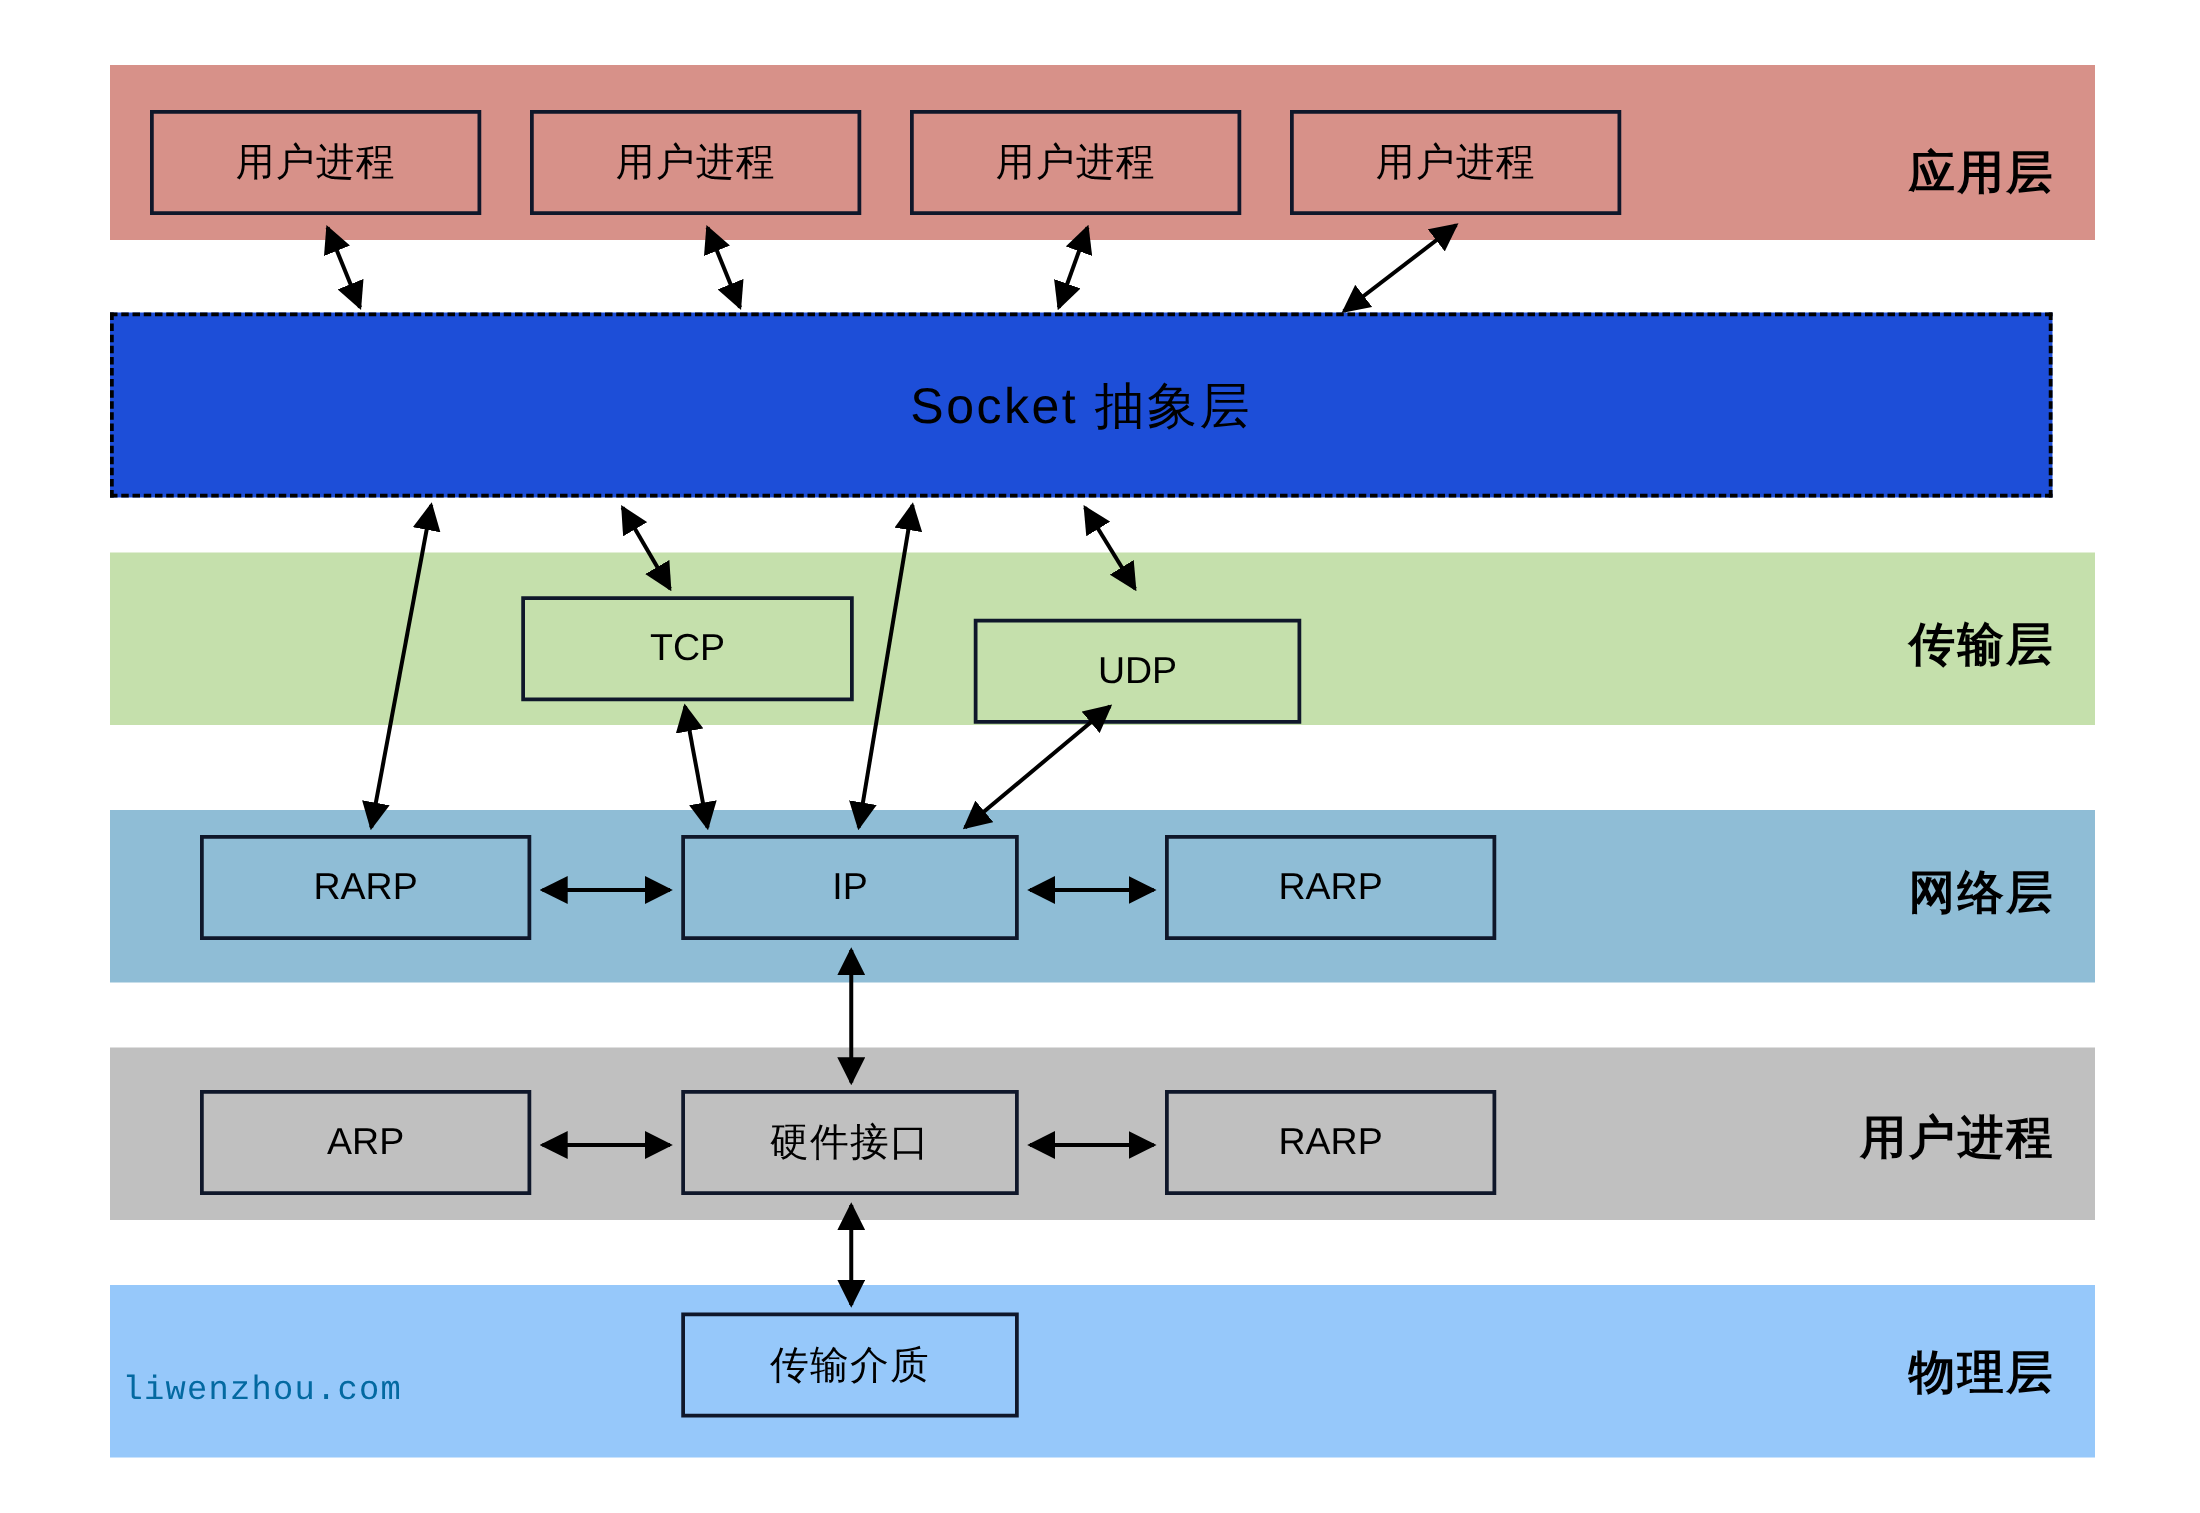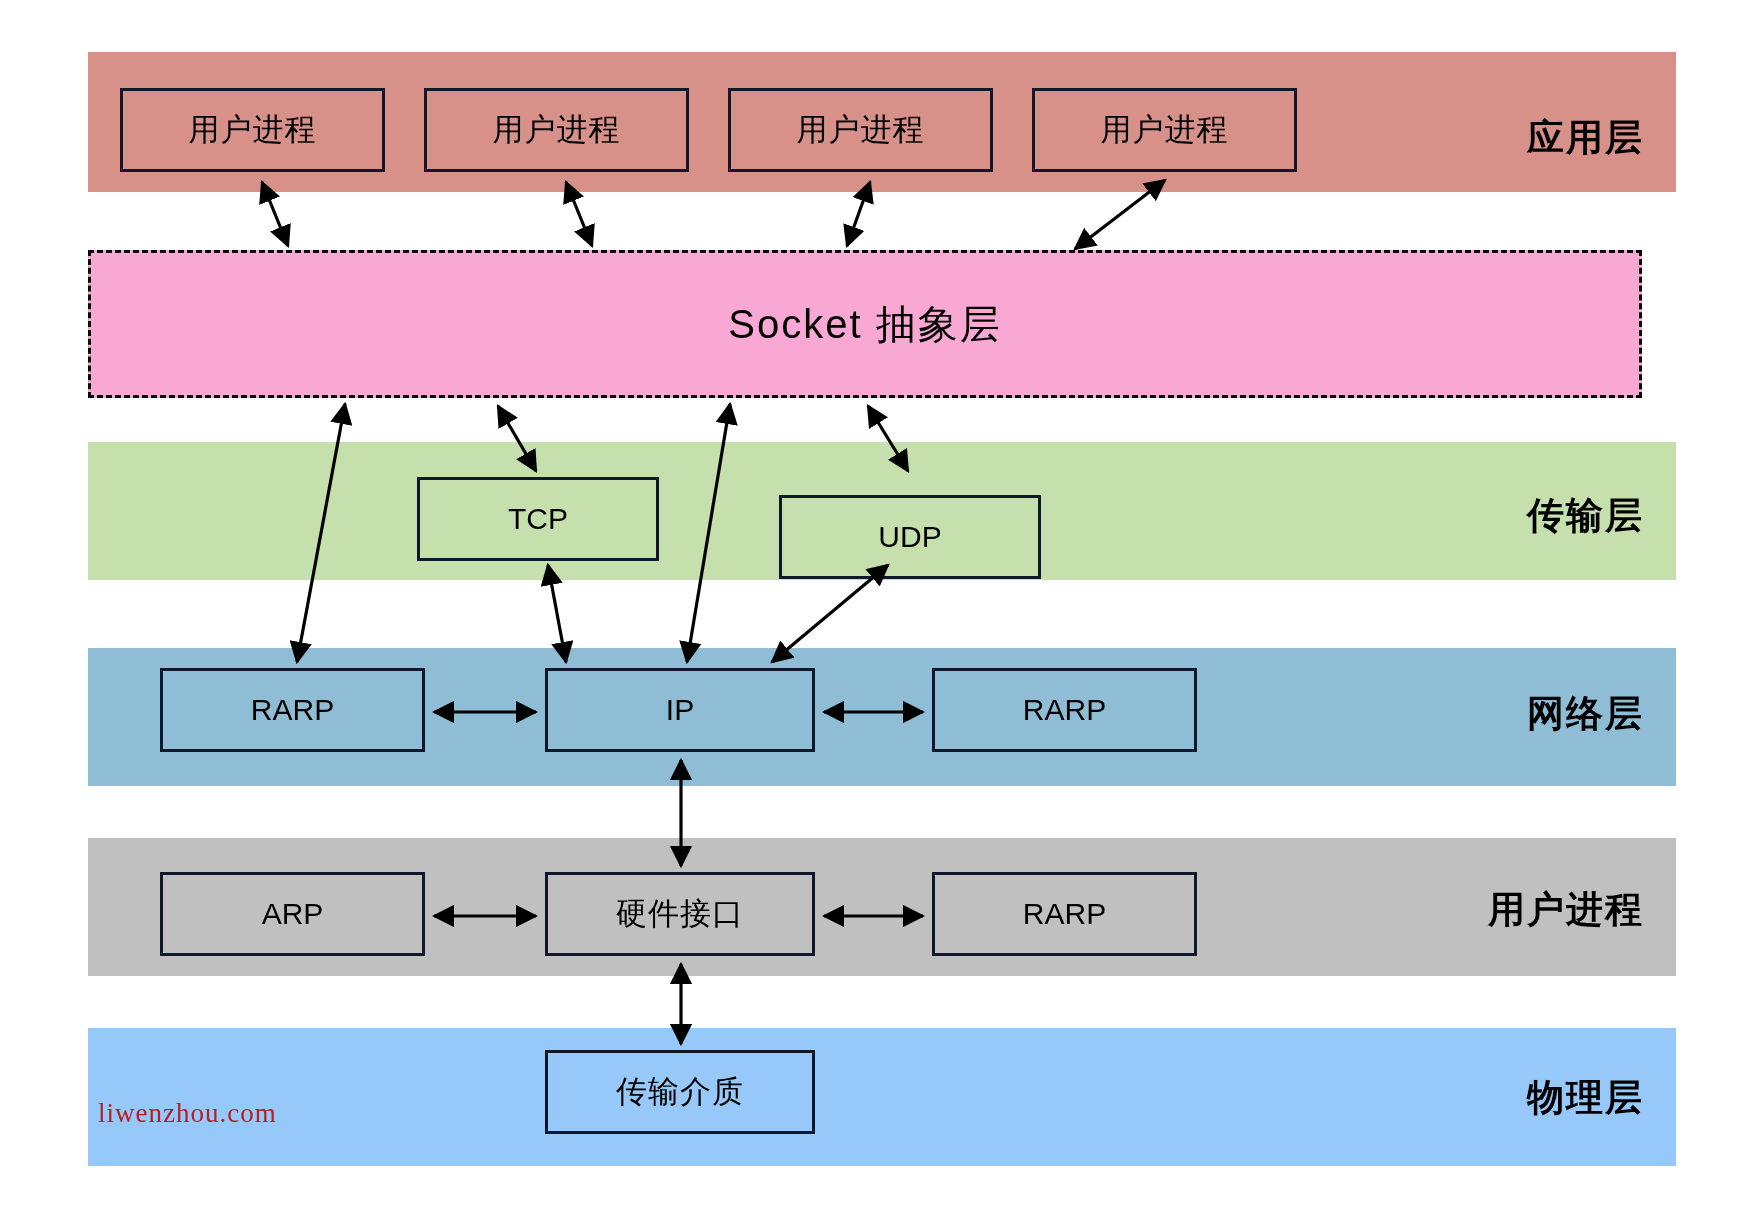--- a/index.html
+++ b/index.html
@@ -54,21 +54,21 @@
     color: #000000;
     white-space: nowrap;
   }
   .node.cjk { font-size: 31px; letter-spacing: 1px; }
 
   
   .socket-band {
     position: absolute;
     box-sizing: border-box;
     border: 3px dashed #000000;
-    background: #f9a8d4;
+    background: #1d4ed8;
     display: flex;
     align-items: center;
     justify-content: center;
     font-size: 40px;
     color: #000000;
     letter-spacing: 2px;
     white-space: nowrap;
   }
 
   
@@ -77,23 +77,23 @@
     left: 0;
     top: 0;
     width: 1760px;
     height: 1210px;
     pointer-events: none;
   }
 
   
   .watermark {
     position: absolute;
-    font-family: Liberation Serif, serif;
+    font-family: Liberation Mono, monospace;
     font-size: 27px;
-    color: #b91c1c;
+    color: #0369a1;
     letter-spacing: 1px;
     white-space: nowrap;
   }
 </style>
 </head>
 <body>
 
 <div id="canvas">
 
   <div class="band band-app" style="left:88px; top:52px; width:1588px; height:140px;"></div>
@@ -108,21 +108,21 @@
   <div class="layer-title" style="left:1380px; top:910px; width:264px;">用户进程</div>
   <div class="layer-title" style="left:1380px; top:1098px; width:264px;">物理层</div>
 
   <div class="node cjk" style="left:120px; top:88px; width:265px; height:84px;">用户进程</div>
   <div class="node cjk" style="left:424px; top:88px; width:265px; height:84px;">用户进程</div>
   <div class="node cjk" style="left:728px; top:88px; width:265px; height:84px;">用户进程</div>
   <div class="node cjk" style="left:1032px; top:88px; width:265px; height:84px;">用户进程</div>
 
   <div class="socket-band" style="left:88px; top:250px; width:1554px; height:148px;">Socket 抽象层</div>
 
-  <div class="node" style="left:417px; top:477px; width:242px; height:84px;">TCP</div>
+  <div class="node" style="left:417px; top:477px; width:266px; height:84px;">TCP</div>
   <div class="node" style="left:779px; top:495px; width:262px; height:84px;">UDP</div>
 
   <div class="node" style="left:160px; top:668px; width:265px; height:84px;">RARP</div>
   <div class="node" style="left:545px; top:668px; width:270px; height:84px;text-align:center;">IP</div>
   <div class="node" style="left:932px; top:668px; width:265px; height:84px;">RARP</div>
 
   <div class="node" style="left:160px; top:872px; width:265px; height:84px;">ARP</div>
   <div class="node cjk" style="left:545px; top:872px; width:270px; height:84px;">硬件接口</div>
   <div class="node" style="left:932px; top:872px; width:265px; height:84px;">RARP</div>
 

